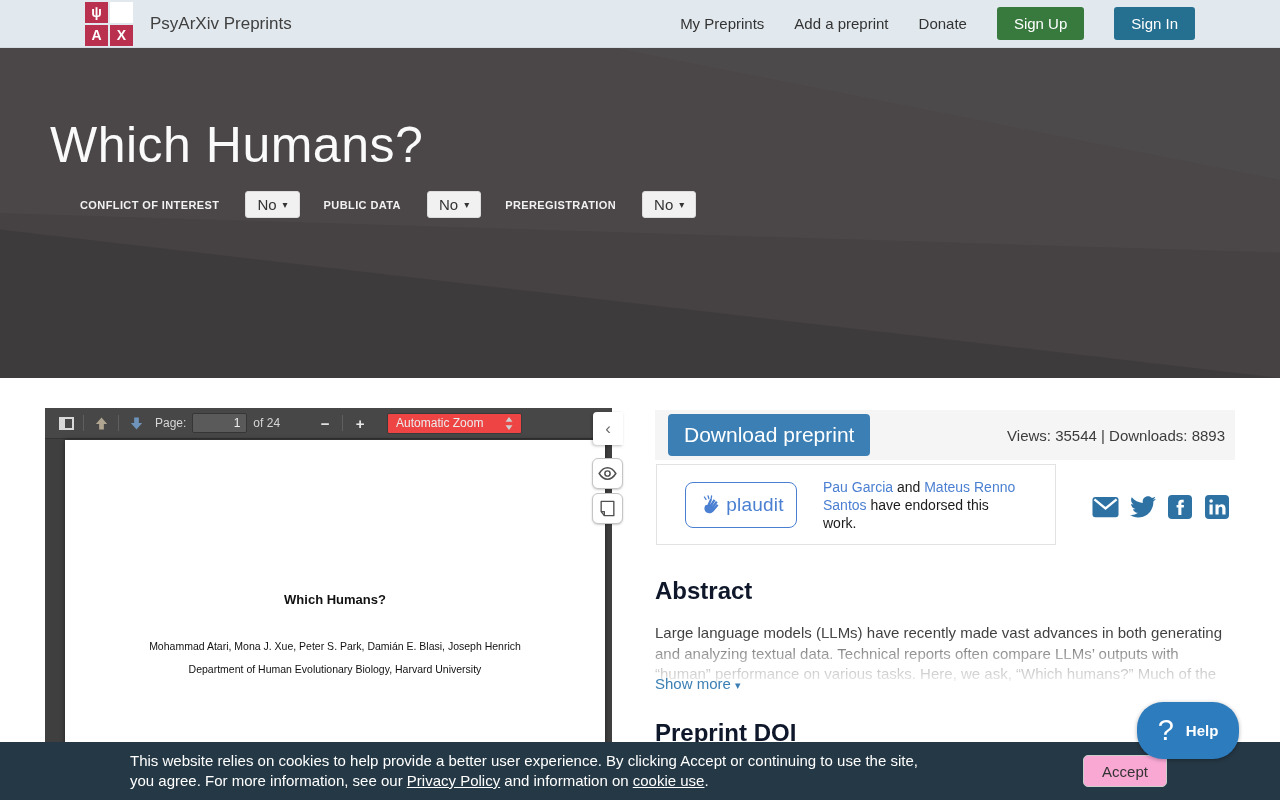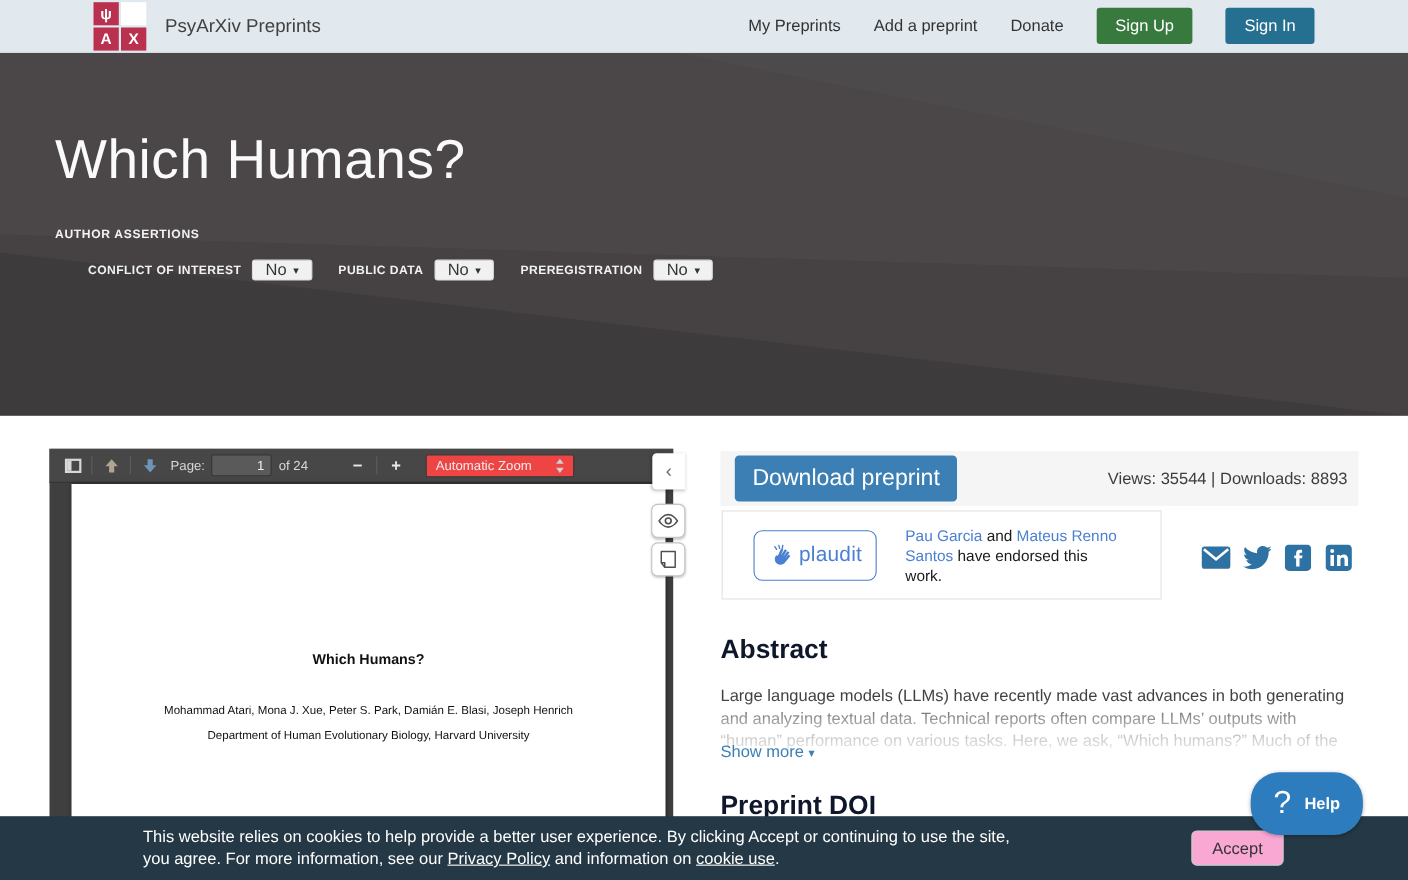--- a/index.html
+++ b/index.html
@@ -35,22 +35,22 @@
   .hero .poly.p3 { background:rgba(0,0,0,.10);
     clip-path:polygon(0 55%, 100% 100%, 0 100%); }
   .hero-inner { position:relative; padding-left:50px; }
   .hero-title { margin-top:68px; font-size:50px; font-weight:300; color:#fafafa; letter-spacing:.5px; }
   .hero-label { margin-top:43px; font-size:11px; font-weight:bold; letter-spacing:.6px; color:#f2f2f2; }
   .author-line { margin-top:7px; font-size:15px; color:#eee; }
   .author-link { color:#54aaa6; text-decoration:none; cursor:pointer; }
   .assert-label { margin-top:33px; }
   .assert-row { margin-top:17px; display:flex; align-items:center; margin-left:30px; }
   .assert-name { font-size:11px; font-weight:bold; letter-spacing:.4px; color:#f2f2f2; }
-  .assert-chip { margin-left:10px; margin-right:24px; background:#f1f1f1; color:#333;
-    border:1px solid #dcdcdc; border-radius:3px; height:19px; padding:0 11px;
+  .assert-chip { margin-left:26px; margin-right:24px; background:#f1f1f1; color:#333;
+    border:1px solid #dcdcdc; border-radius:3px; height:27px; padding:0 11px;
     display:inline-flex; align-items:center; font-size:15px; cursor:pointer; }
   .assert-chip .caret { font-size:10px; margin-left:6px; color:#333; }
 
   
   .pdf-viewer { position:absolute; left:45px; top:408px; width:567px; height:392px;
     background:#3f3f3f; z-index:1; }
   .pdf-toolbar { height:31px; background:#474747; border-bottom:1px solid #333;
     display:flex; align-items:center; padding:8px 8px; }
   .tb-btn { background:none; border:none; cursor:pointer; display:flex; align-items:center;
     justify-content:center; width:26px; height:25px; }
@@ -149,21 +149,20 @@
       <button class="btn-signin">Sign In</button>
     </nav>
   </header>
 
   <section class="hero">
     <div class="poly p1"></div>
     <div class="poly p2"></div>
     <div class="poly p3"></div>
     <div class="hero-inner">
       <h1 class="hero-title">Which Humans?</h1>
-      <div class="hero-label assert-label">AUTHOR ASSERTIONS</div>
       <div class="assert-row">
         <span class="assert-name">CONFLICT OF INTEREST</span>
         <span class="assert-chip">
           <span>No</span>
           <span class="caret">▾</span>
         </span>
         <span class="assert-name">PUBLIC DATA</span>
         <span class="assert-chip">
           <span>No</span>
           <span class="caret">▾</span>

